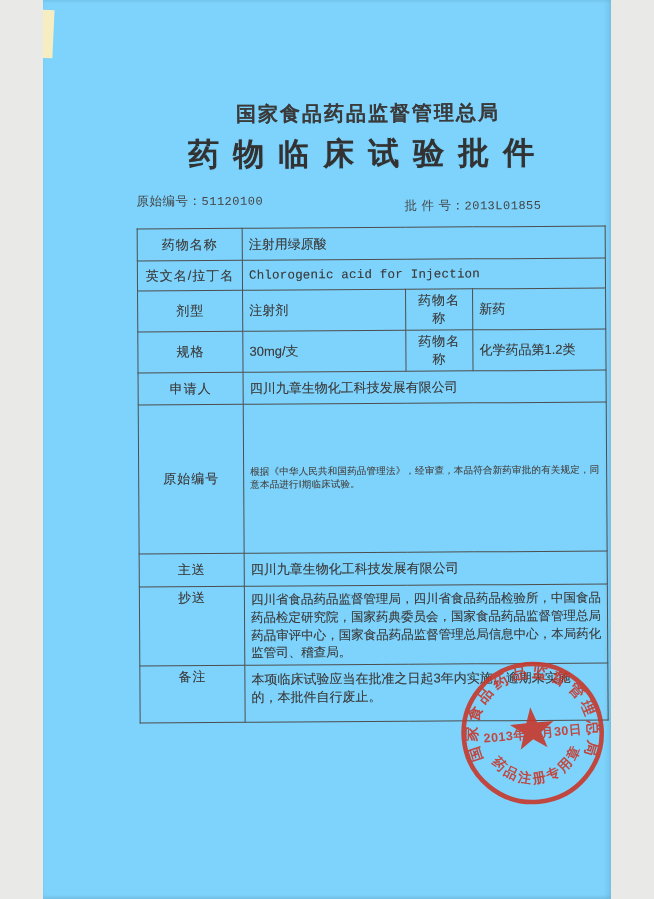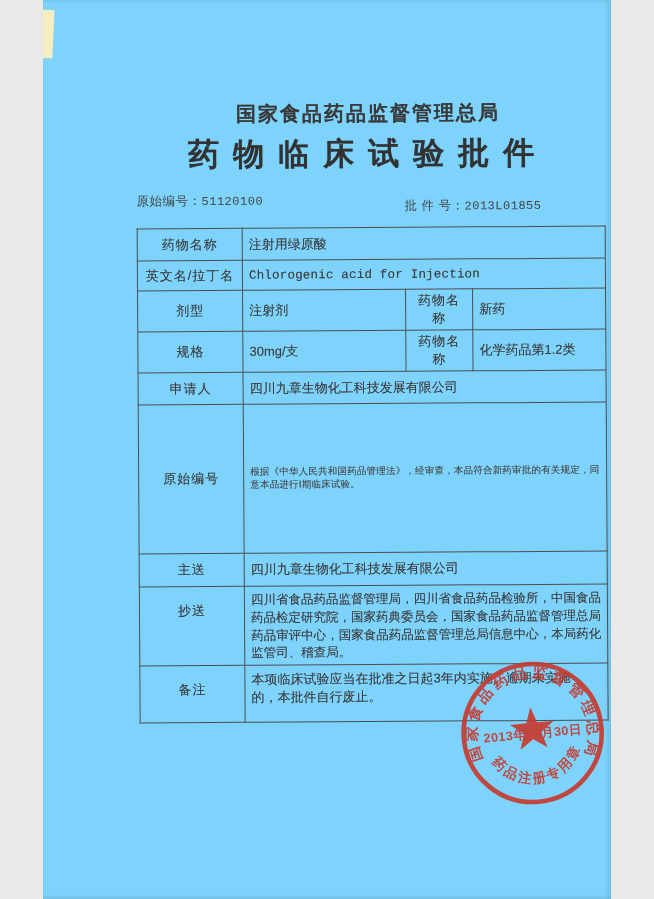--- a/index.html
+++ b/index.html
@@ -48,21 +48,21 @@
     padding:2px 6px;
     overflow:hidden;
     text-shadow:0 0 0.5px rgba(60,60,60,0.45);
   }
   td.lbl{text-align:center;vertical-align:middle;letter-spacing:1px;margin-left:26px;}
   td.val{text-align:left;vertical-align:middle;padding-left:12px;}
   tr.r1{height:32px;} tr.r2{height:30px;} tr.r3{height:28px;}
   tr.r4{height:29px;} tr.r5{height:32px;} tr.r6{height:149px;}
   tr.r7{height:33px;} tr.r8{height:56px;} tr.r9{height:57px;}
   tr.r6 td.val{font-size:9.5px;color:#4a4a4a;letter-spacing:0.2px;padding-right:4px;}
-  tr.r8 td.lbl, tr.r9 td.lbl{vertical-align:top;padding-top:15px;}
+  tr.r8 td.lbl, tr.r9 td.lbl{vertical-align:top;padding-top:2px;}
   tr.r8 td.val{font-size:12.5px;line-height:1.42;vertical-align:top;padding-top:5px;padding-right:6px;}
   tr.r9 td.val{font-size:13px;line-height:1.35;vertical-align:top;padding-top:5px;padding-right:14px;}
   tr.r2 td.val{font-family:"Liberation Mono",monospace;font-size:12.5px;letter-spacing:0.2px;}
 
   .stamp{
     position:absolute;left:401px;top:650px;width:174px;height:170px;
     transform:rotate(-5deg);
     opacity:0.9;
   }
   .stamp text{font-family:"Liberation Sans",sans-serif;font-weight:bold;}

